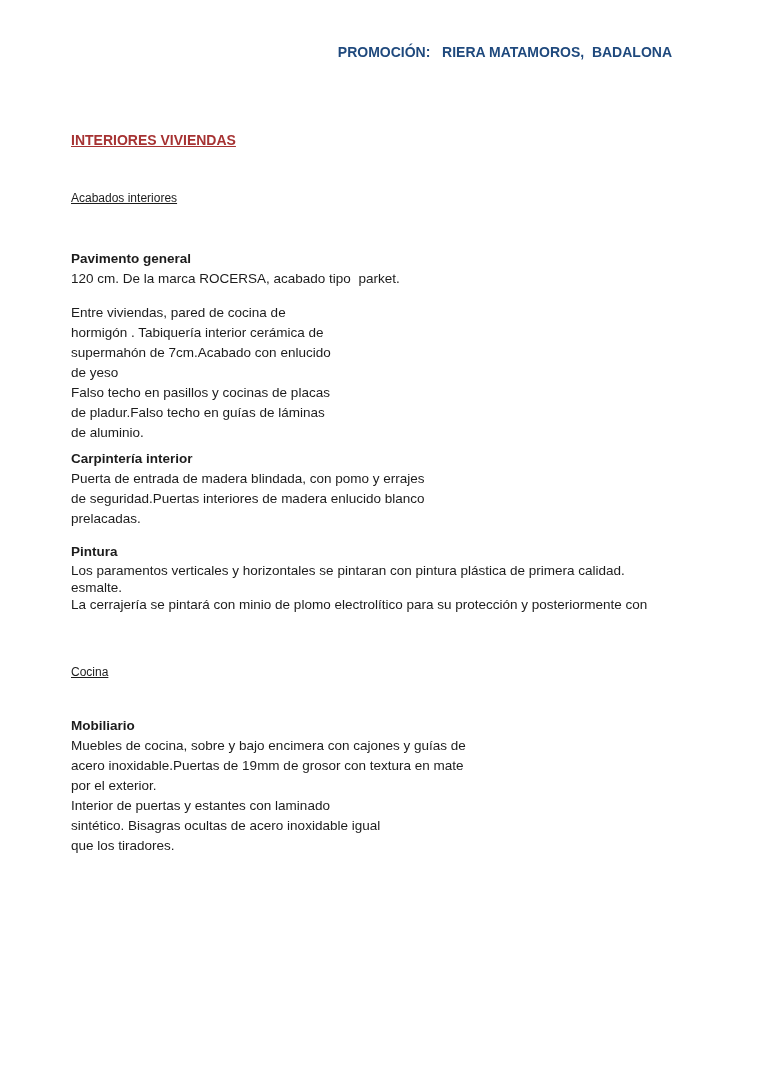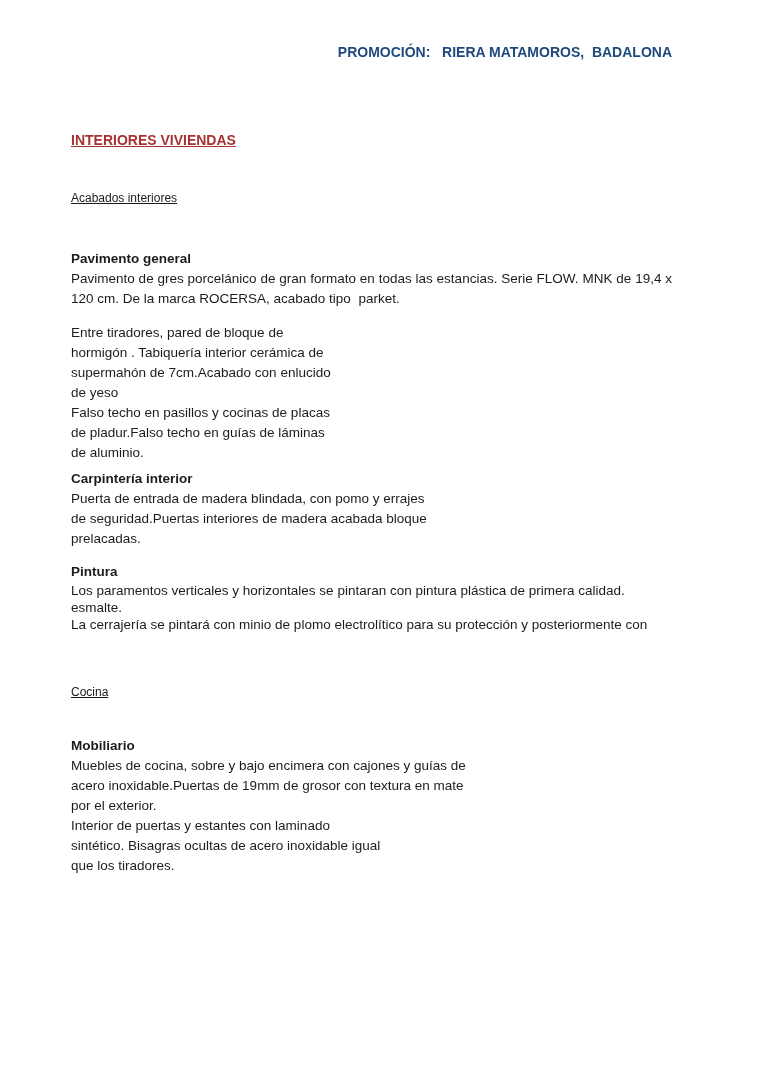--- a/index.html
+++ b/index.html
@@ -69,38 +69,37 @@
 <div class="page">
 
   <div class="doc-header">PROMOCIÓN:   RIERA MATAMOROS,  BADALONA</div>
 
   <div class="heading-red">INTERIORES VIVIENDAS</div>
 
   <div class="subheading acabados">Acabados interiores</div>
 
   <div class="block pavimento">
     <div class="block-title">Pavimento general</div>
-    <div class="line justify-line">Pavimento de gres porcelánico de gran formato en todas las estancias. Serie FLOW. MNK de 19,4 x</div>
     <div class="line">120 cm. De la marca ROCERSA, acabado tipo  parket.</div>
   </div>
 
   <div class="block divisorias">
-    <div class="line">Entre tiradores, pared de bloque de</div>
+    <div class="line">Entre viviendas, pared de cocina de</div>
     <div class="line">hormigón . Tabiquería interior cerámica de</div>
     <div class="line">supermahón de 7cm.Acabado con enlucido</div>
     <div class="line">de yeso</div>
     <div class="line">Falso techo en pasillos y cocinas de placas</div>
     <div class="line">de pladur.Falso techo en guías de láminas</div>
     <div class="line">de aluminio.</div>
   </div>
 
   <div class="block carpinteria">
     <div class="block-title">Carpintería interior</div>
     <div class="line">Puerta de entrada de madera blindada, con pomo y errajes</div>
-    <div class="line">de seguridad.Puertas interiores de madera acabada bloque</div>
+    <div class="line">de seguridad.Puertas interiores de madera enlucido blanco</div>
     <div class="line">prelacadas.</div>
   </div>
 
   <div class="block pintura">
     <div class="block-title">Pintura</div>
     <div class="line tight">Los paramentos verticales y horizontales se pintaran con pintura plástica de primera calidad.</div>
     <div class="line tight">esmalte.</div>
     <div class="line tight">La cerrajería se pintará con minio de plomo electrolítico para su protección y posteriormente con</div>
   </div>
 

